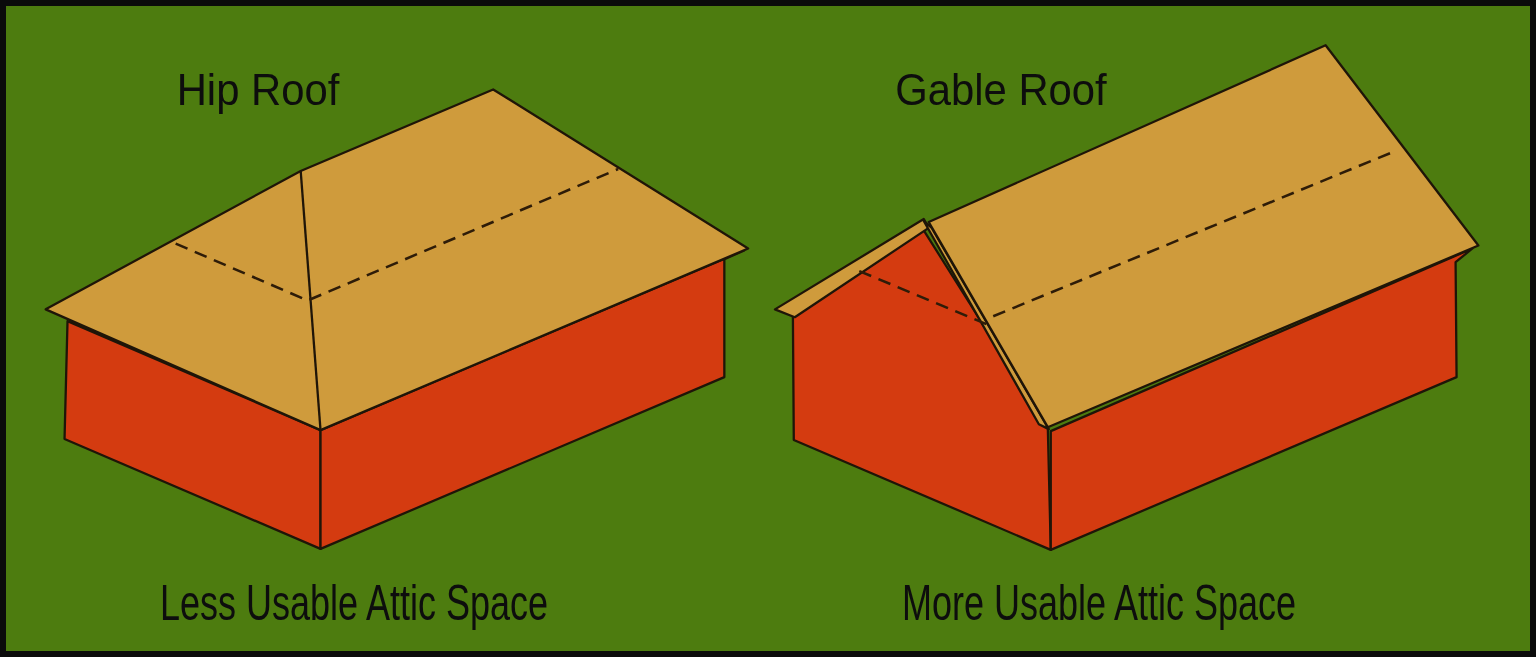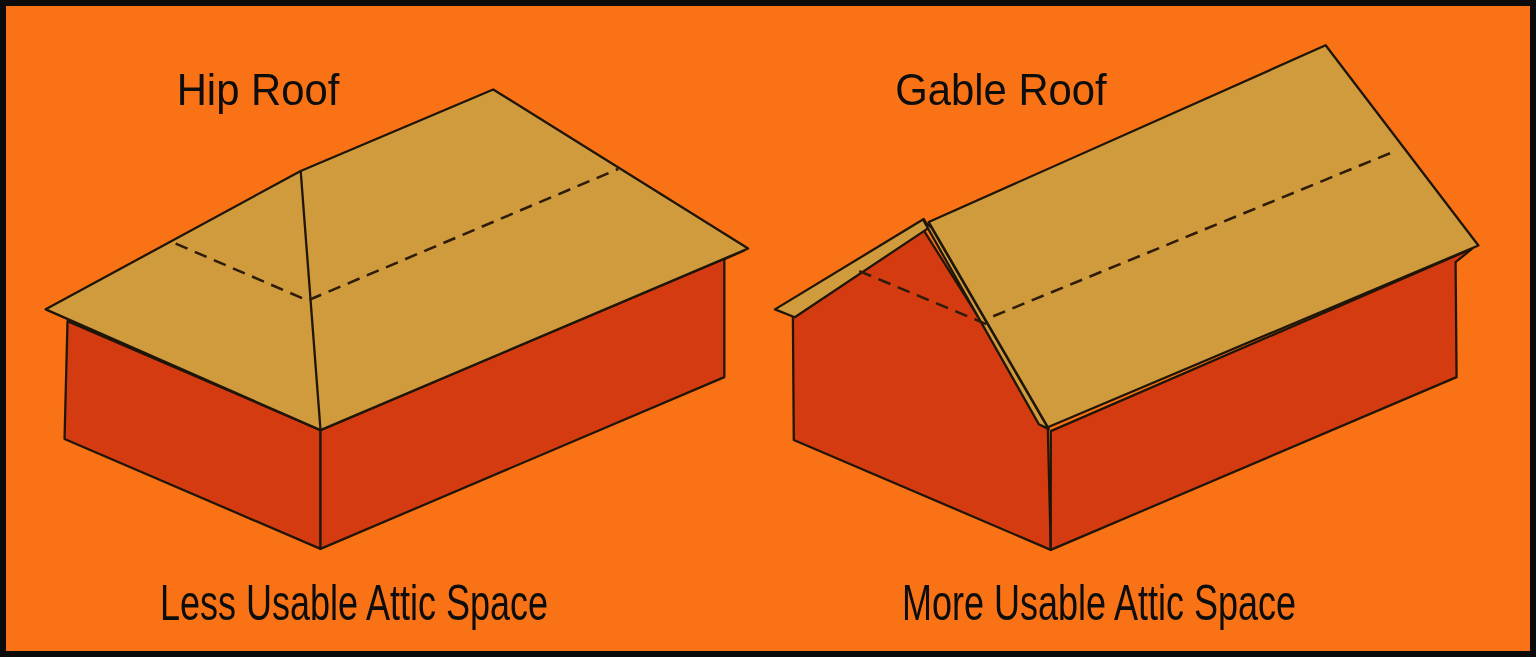--- a/index.html
+++ b/index.html
@@ -41,21 +41,21 @@
     transform: translateX(-50%) scaleX(0.72);
   }
   .label.title-hip    { left: 252px; }
   .label.title-gable  { left: 995px; }
   .label.caption-hip  { left: 348px; }
   .label.caption-gable{ left: 1093px; }
 </style>
 </head>
 <body>
 
-<div class="frame" style="background: #f97316; border-color: rgb(11, 11, 11); text-align: center;">
+<div class="frame" style="background: #4d7c0f; border-color: rgb(11, 11, 11); text-align: center;">
   <svg class="scene" viewBox="0 0 1536 657" preserveAspectRatio="none">
     <g id="shapes-layer">
         <polygon points="62,321 317,432 317,553 59,441" fill="#d43b10" stroke="#1f1508" stroke-width="2.3" stroke-linejoin="round"></polygon>
         <polygon points="317,432 744,249 724,258 724,378 317,553" fill="#d43b10" stroke="#1f1508" stroke-width="2.3" stroke-linejoin="round"></polygon>
         <polygon points="40,309 297,168 491,85 748,247 317,432" fill="#cf9b3c" stroke="#1f1508" stroke-width="2.3" stroke-linejoin="round"></polygon>
         <polyline points="297,168 317,432" fill="none" stroke="#1f1508" stroke-width="2.3" stroke-linejoin="round"></polyline>
         <polyline points="171,242 304,300 617,166" fill="none" stroke="#2e1c08" stroke-width="2.6" stroke-dasharray="13 8" stroke-linejoin="round"></polyline>
         <polygon points="794,442 793,303 924,227 1050,429 1053,554" fill="#d43b10" stroke="#1f1508" stroke-width="2.3" stroke-linejoin="round"></polygon>
         <polygon points="1053,433 1478,247 1461,261 1462,378 1053,554" fill="#d43b10" stroke="#1f1508" stroke-width="2.3" stroke-linejoin="round"></polygon>
         <polygon points="775,309 925,217 930,226 795,317" fill="#cf9b3c" stroke="#1f1508" stroke-width="2.3" stroke-linejoin="round"></polygon>

